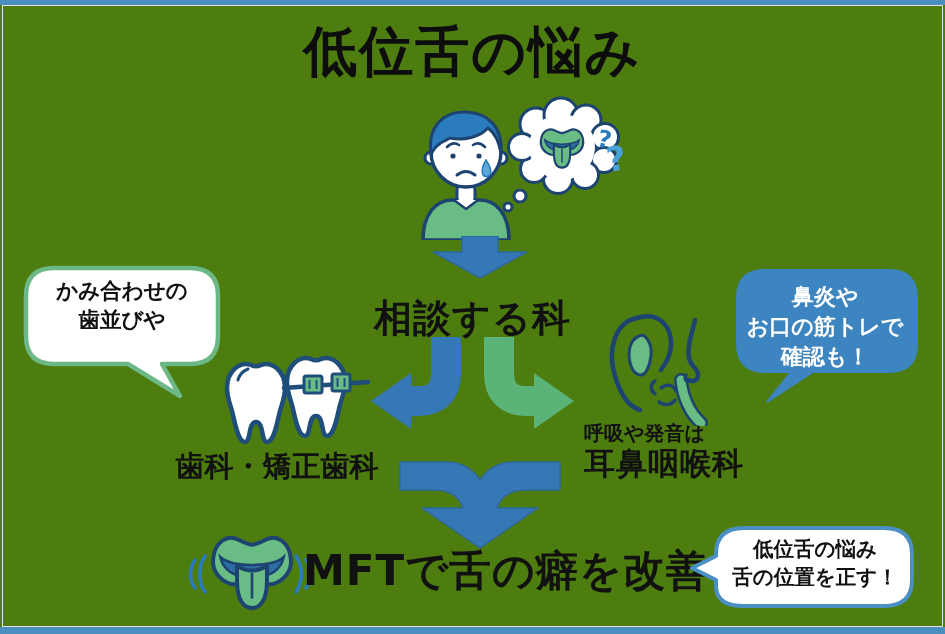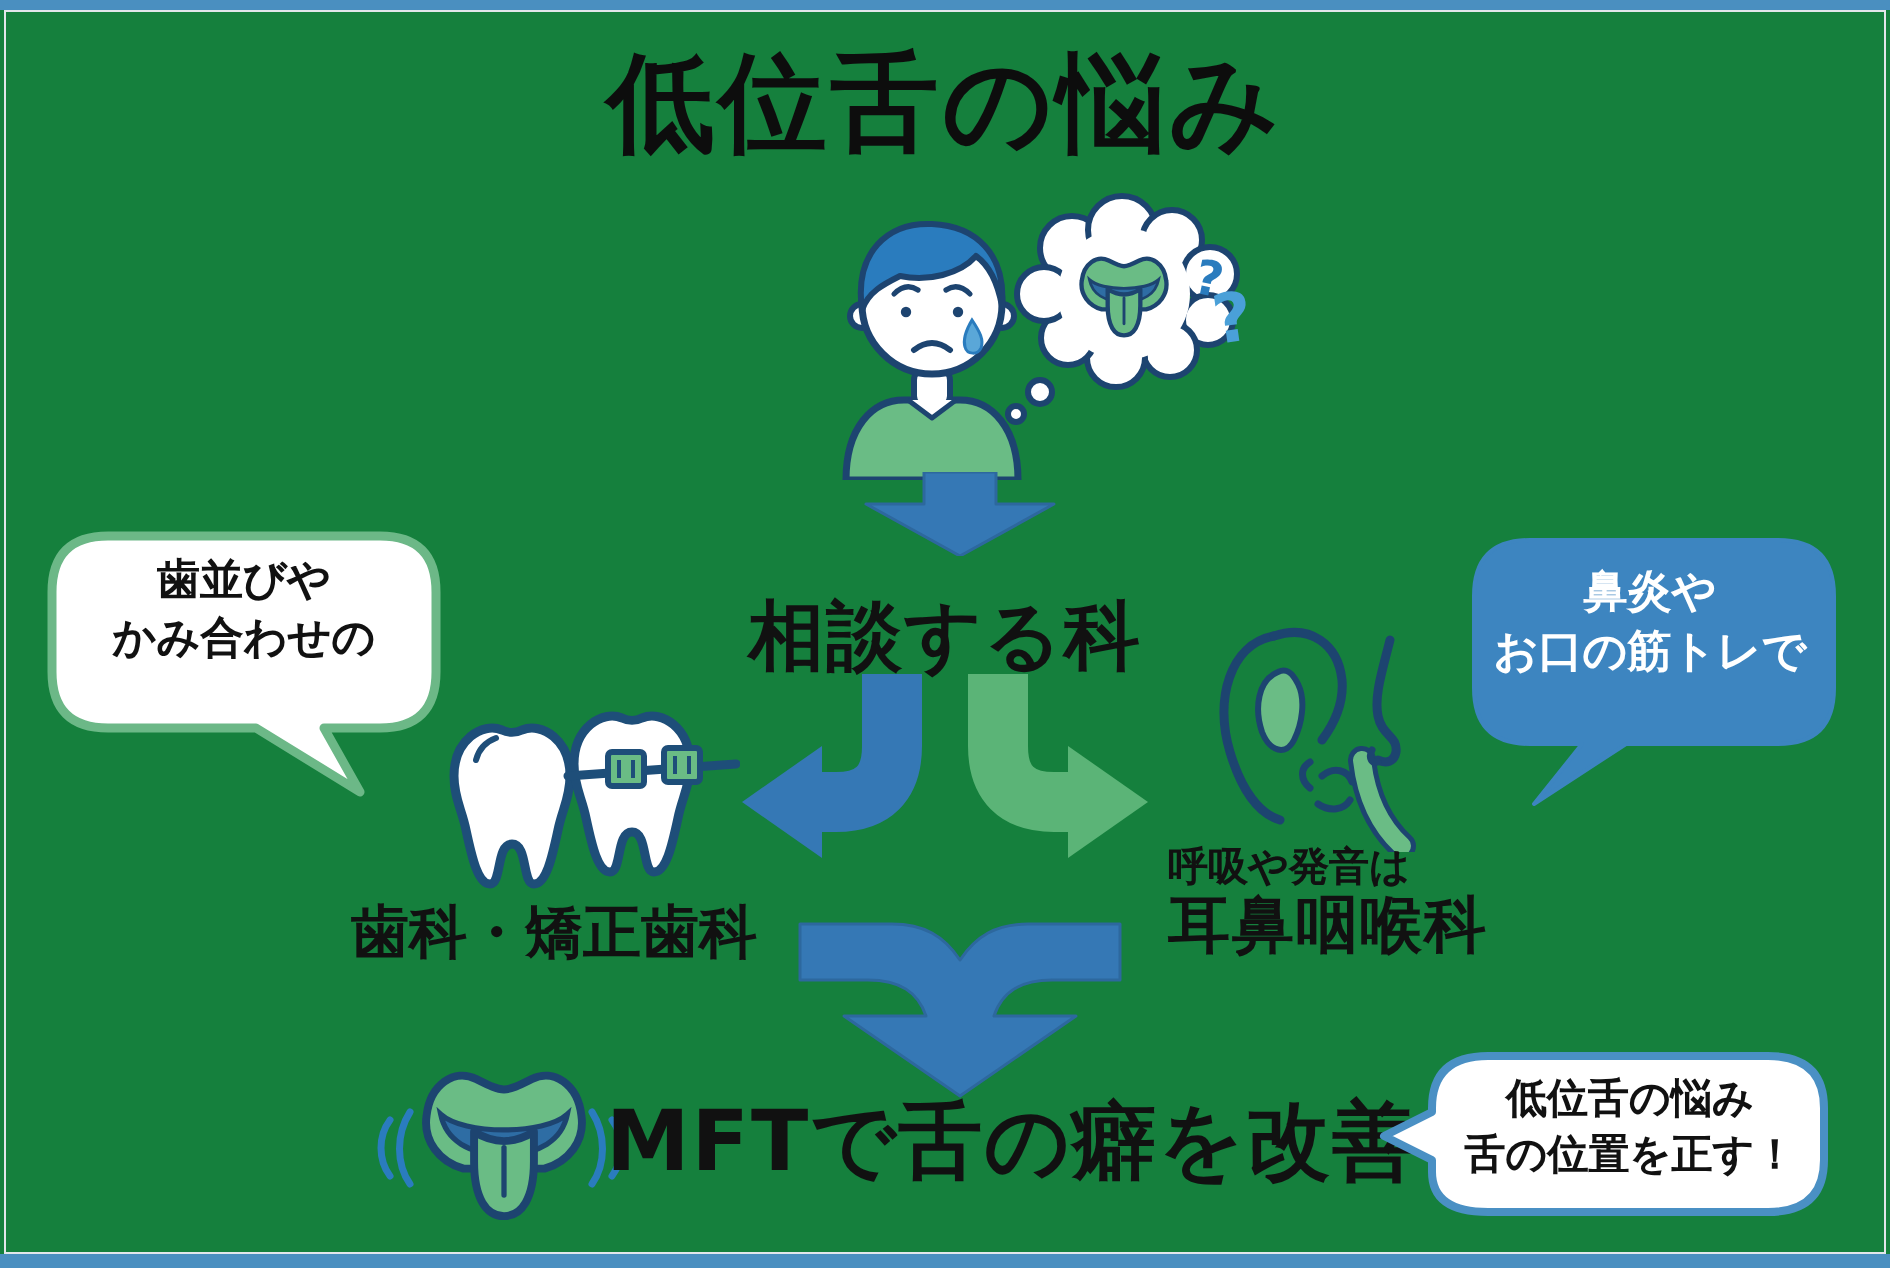--- a/index.html
+++ b/index.html
@@ -1,18 +1,18 @@
 <!DOCTYPE html>
 <html><head>
 <meta charset="utf-8">
 <style>
   html,body{margin:0;padding:0;background:#e8eaec;}
   .canvas{
     position:relative;width:945px;height:634px;overflow:hidden;
-    background:#15803d;
+    background:#4d7c0f;
     font-family:"DejaVu Sans","Liberation Sans",sans-serif;
     color:#111;
   }
   .bar{position:absolute;left:0;width:945px;background:#4a8fc0;}
   .bar.top{top:0;height:5px;}
   .bar.bottom{bottom:0;height:7px;}
   .frame{position:absolute;left:2px;right:2px;top:5px;bottom:7px;border:1px solid #e2e6ea;pointer-events:none;}
   .title{
     position:absolute;top:16px;left:0;width:945px;margin:0;
     text-align:center;font-size:54px;font-weight:800;letter-spacing:2px;color:#0d0d0d;
@@ -120,22 +120,22 @@
     <g>
       <path d="M134,0 L134,36 Q134,64 162,64 L170,64" fill="none" stroke="#5bb477" stroke-width="30"></path>
       <polygon points="169,36 169,92 209,64" fill="#5bb477"></polygon>
     </g>
   </svg>
 
   <svg class="abs" style="left:22px;top:264px" width="200" height="138" viewBox="0 0 200 138">
     <path d="M32,4 H168 Q196,4 196,32 V72 Q196,100 168,100 H140 L158,132 L106,100 H32 Q4,100 4,72 V32 Q4,4 32,4 Z" fill="#ffffff" stroke="#6cb887" stroke-width="4.5" stroke-linejoin="round"></path>
   </svg>
   <div class="bubble-text left-bubble-text">
+    <span>かみ合わせの</span>
     <span>歯並びや</span>
-    <span>かみ合わせの</span>
   </div>
 
   <svg class="abs" style="left:220px;top:346px" width="150" height="104" viewBox="0 0 150 104">
     <use href="#g-tooth" transform="translate(2,12)"></use>
     <use href="#g-tooth" transform="translate(62,6)"></use>
     <path d="M18,34 Q20,26 28,23" fill="none" stroke="#1e4e79" stroke-width="3" stroke-linecap="round"></path>
     <path d="M64,42 L148,36" stroke="#1e4e79" stroke-width="4.5" stroke-linecap="round"></path>
     <use href="#g-bracket" transform="translate(84,30)"></use>
     <use href="#g-bracket" transform="translate(112,28)"></use>
   </svg>
@@ -159,20 +159,21 @@
     <span class="l1">呼吸や発音は</span>
     <span class="l2">耳鼻咽喉科</span>
   </div>
 
   <svg class="abs" style="left:733px;top:266px" width="188" height="142" viewBox="0 0 188 142">
     <path d="M32,4 H156 Q184,4 184,32 V78 Q184,106 156,106 H80 L34,136 L58,106 H32 Q4,106 4,78 V32 Q4,4 32,4 Z" fill="#3d85c0" stroke="#3d85c0" stroke-width="2" stroke-linejoin="round"></path>
   </svg>
   <div class="bubble-text right-bubble-text">
     <span>鼻炎や</span>
     <span>お口の筋トレで</span>
+    <span>確認も！</span>
   </div>
 
   <svg class="abs" style="left:398px;top:456px" width="164" height="94" viewBox="0 0 164 94">
     <path d="M2,6 L48,6 C64,6 74,12 82,24 C90,12 100,6 116,6 L162,6 L162,34 L128,34 C112,34 103,40 99,52 L140,52 L82,92 L24,52 L65,52 C61,40 52,34 36,34 L2,34 Z" fill="#3578b5" stroke="#2d689e" stroke-width="1.5" stroke-linejoin="round"></path>
   </svg>
 
   <svg class="abs" style="left:183px;top:526px" width="135" height="95" viewBox="0 0 135 95">
     <g fill="none" stroke="#2a7cbe" stroke-width="3.5" stroke-linecap="round">
       <path d="M12,34 C6,42 6,54 12,62"></path>
       <path d="M22,30 C15,41 15,56 22,66"></path>

